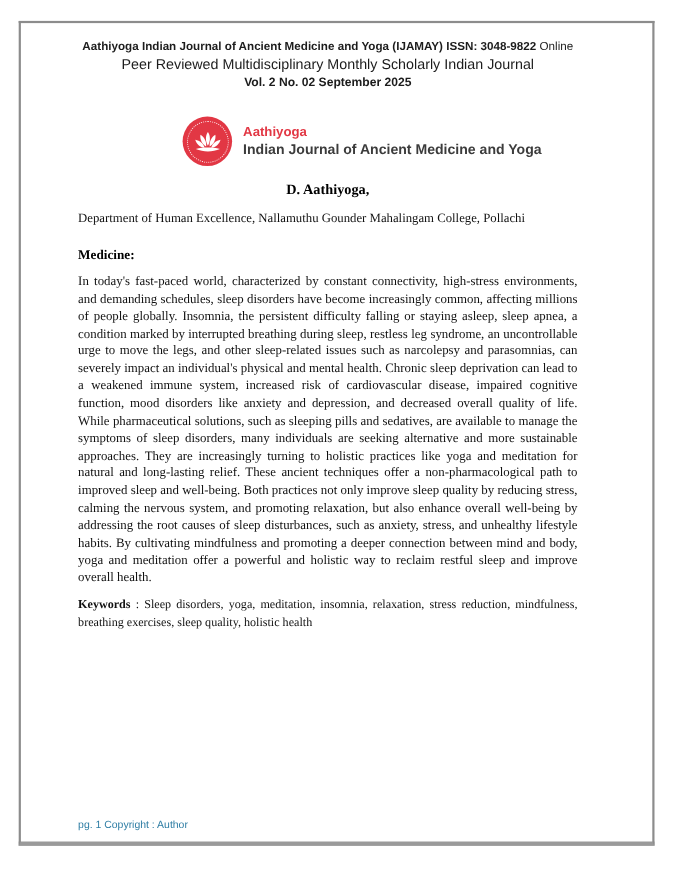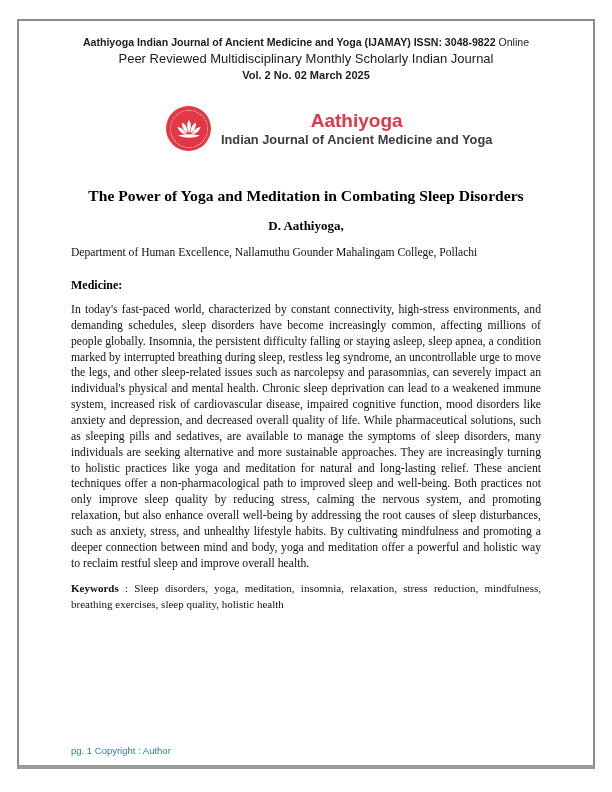--- a/index.html
+++ b/index.html
@@ -19,21 +19,21 @@
     border-top: 2px solid #8c8c8c;
     border-left: 2px solid #8c8c8c;
     border-right: 2px solid #8c8c8c;
     border-bottom: 4px solid #9a9a9a;
     background: #ffffff;
   }
   .content {
     position: relative;
     width: 100%;
     height: 100%;
-    padding: 14px 52px 0 52px;
+    padding: 14px 68px 0 52px;
   }
   
   .journal-header {
     text-align: center;
     font-family: "Liberation Sans", sans-serif;
     color: #1c1c1c;
     line-height: 1.42;
   }
   .journal-header .line1 { font-size: 10.6px; font-weight: 700; }
   .journal-header .line1 .regular { font-weight: 400; }
@@ -62,24 +62,23 @@
     position: absolute;
     inset: 3.5px;
     border-radius: 50%;
     border: 1px dotted rgba(255,255,255,0.85);
   }
   .logo-badge svg { width: 26px; height: 20px; display: block; }
   .logo-text { display: flex; flex-direction: column; }
   .logo-brand {
     font-family: "Liberation Sans", sans-serif;
     font-weight: 700;
-    font-size: 19px;
+    font-size: 12px;
     color: #e23744;
     line-height: 1.15;
-    text-align: center;
   }
   .logo-subtitle {
     font-family: "Liberation Sans", sans-serif;
     font-weight: 700;
     font-size: 12.8px;
     color: #3c3c3c;
     line-height: 1.2;
     text-align: center;
   }
   
@@ -137,42 +136,41 @@
 </style>
 </head>
 <body>
 
 <div class="page-frame">
   <div class="content">
 
     <div class="journal-header">
       <div class="line1"><span>Aathiyoga Indian Journal of Ancient Medicine and Yoga (IJAMAY) ISSN: 3048-9822</span><span class="regular"> Online</span></div>
       <div class="line2">Peer Reviewed Multidisciplinary Monthly Scholarly Indian Journal</div>
-      <div class="line3">Vol. 2 No. 02 March 2025</div>
+      <div class="line3">Vol. 2 No. 02 September 2025</div>
     </div>
 
     <div class="logo-row">
       <div class="logo-badge" style="background: rgb(226, 55, 68);">
         <span class="ring"></span>
         <svg viewBox="0 0 26 20" aria-hidden="true">
           <path d="M13 1 C10.6 4.2 10.6 9.5 13 13.5 C15.4 9.5 15.4 4.2 13 1 Z" fill="#ffffff"></path>
           <path d="M6.2 3.4 C5.6 7.6 7.6 11.8 11.4 14.2 C11.8 10 10.2 5.8 6.2 3.4 Z" fill="#ffffff"></path>
           <path d="M19.8 3.4 C20.4 7.6 18.4 11.8 14.6 14.2 C14.2 10 15.8 5.8 19.8 3.4 Z" fill="#ffffff"></path>
           <path d="M1.5 8 C2.6 12 5.8 14.8 10 15.4 C8.9 11.4 5.7 8.7 1.5 8 Z" fill="#ffffff"></path>
           <path d="M24.5 8 C23.4 12 20.2 14.8 16 15.4 C17.1 11.4 20.3 8.7 24.5 8 Z" fill="#ffffff"></path>
           <path d="M2 16.5 C9 19.5 17 19.5 24 16.5 C17 14.7 9 14.7 2 16.5 Z" fill="#ffffff"></path>
         </svg>
       </div>
       <div class="logo-text">
         <span class="logo-brand" style="color: rgb(226, 55, 68);">Aathiyoga</span>
         <span class="logo-subtitle" style="color: rgb(60, 60, 60);">Indian Journal of Ancient Medicine and Yoga</span>
       </div>
     </div>
 
-    <div class="article-title">The Power of Yoga and Meditation in Combating Sleep Disorders</div>
     <div class="article-author">D. Aathiyoga,</div>
     <div class="article-affiliation">Department of Human Excellence, Nallamuthu Gounder Mahalingam College, Pollachi</div>
 
     <div class="abstract-heading">Medicine:</div>
     <div class="abstract-body">In today's fast-paced world, characterized by constant connectivity, high-stress environments, and demanding schedules, sleep disorders have become increasingly common, affecting millions of people globally. Insomnia, the persistent difficulty falling or staying asleep, sleep apnea, a condition marked by interrupted breathing during sleep, restless leg syndrome, an uncontrollable urge to move the legs, and other sleep-related issues such as narcolepsy and parasomnias, can severely impact an individual's physical and mental health. Chronic sleep deprivation can lead to a weakened immune system, increased risk of cardiovascular disease, impaired cognitive function, mood disorders like anxiety and depression, and decreased overall quality of life. While pharmaceutical solutions, such as sleeping pills and sedatives, are available to manage the symptoms of sleep disorders, many individuals are seeking alternative and more sustainable approaches. They are increasingly turning to holistic practices like yoga and meditation for natural and long-lasting relief. These ancient techniques offer a non-pharmacological path to improved sleep and well-being. Both practices not only improve sleep quality by reducing stress, calming the nervous system, and promoting relaxation, but also enhance overall well-being by addressing the root causes of sleep disturbances, such as anxiety, stress, and unhealthy lifestyle habits. By cultivating mindfulness and promoting a deeper connection between mind and body, yoga and meditation offer a powerful and holistic way to reclaim restful sleep and improve overall health.</div>
 
     <div class="keywords"><span class="kw-label">Keywords</span><span> : </span><span>Sleep disorders, yoga, meditation, insomnia, relaxation, stress reduction, mindfulness, breathing exercises, sleep quality, holistic health</span></div>
 
     <div class="page-footer" style="color: rgb(46, 125, 164);">pg. 1 Copyright : Author</div>
 

